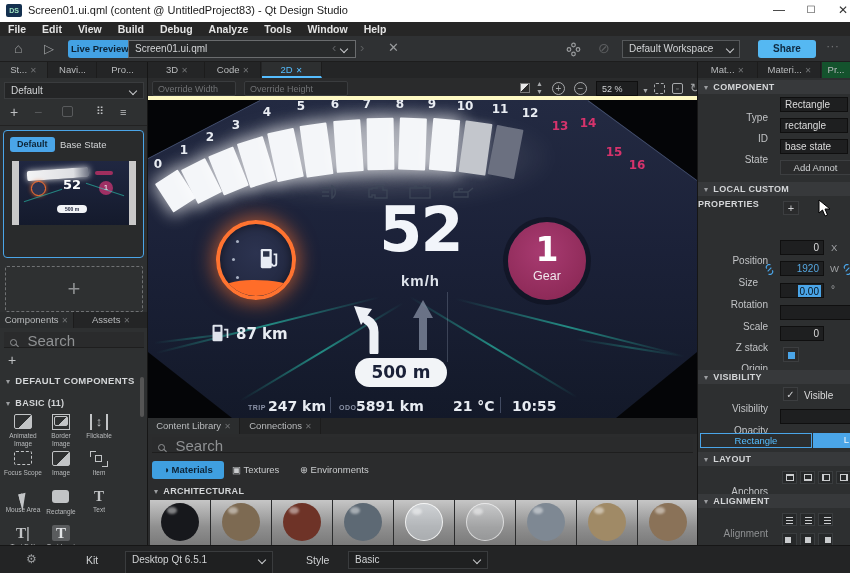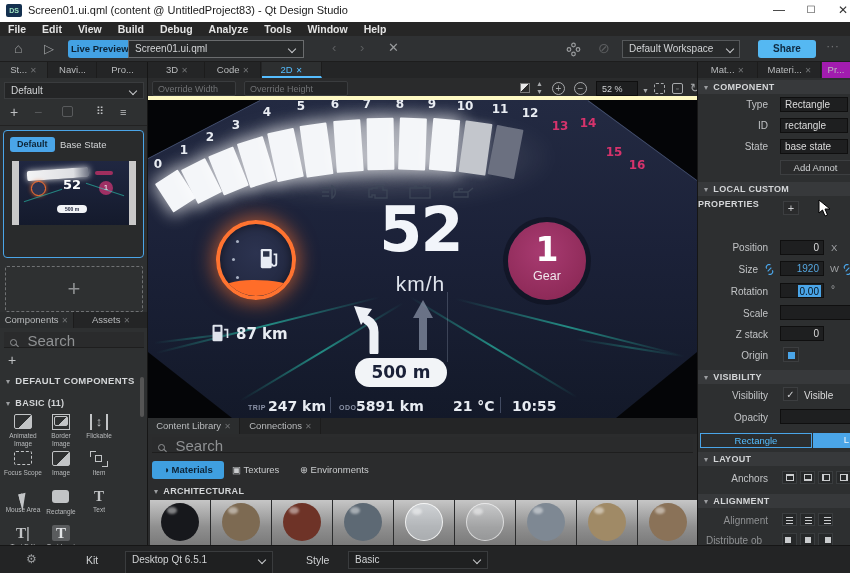--- a/index.html
+++ b/index.html
@@ -23,21 +23,21 @@
   .chev{display:inline-block;width:6px;height:6px;border-right:1.5px solid #c9cbcd;border-bottom:1.5px solid #c9cbcd;transform:rotate(45deg);}
   #share-btn{position:absolute;left:758px;top:4px;width:58px;height:18px;background:#55b8f2;border-radius:3px;color:#0e2940;font-size:10px;font-weight:bold;text-align:center;line-height:18px;}
   
   .tabbar{position:absolute;background:#242526;height:16px;font-size:9.5px;color:#b9bbbd;}
   .tab{position:absolute;top:0;height:16px;line-height:16px;text-align:center;background:#2b2d2e;border-right:1px solid #1c1c1c;}
   .tab .x{color:#6f7173;font-size:8px;margin-left:3px;}
   .sechead{position:absolute;height:14px;background:#37393b;color:#d4d6d8;font-size:9px;font-weight:bold;line-height:14px;letter-spacing:.3px;}
   .sechead .car{color:#9b9da0;font-size:8px;margin:0 5px 0 6px;font-weight:normal;}
   .fld{position:absolute;height:15px;background:#1e1f20;border:1px solid #0f0f0f;color:#dcdcdc;font-size:10px;line-height:13px;padding:0 4px;overflow:hidden;white-space:nowrap;}
   .fld.num{text-align:right;}
-  .rlabel{position:absolute;color:#c2c4c6;font-size:10px;text-align:right;width:68px;}
+  .rlabel{position:absolute;color:#c2c4c6;font-size:10px;text-align:right;width:68px;margin-top:13px;}
   .sqbtn{position:absolute;background:#2a2b2c;border:1px solid #3c3e40;color:#cfd1d3;text-align:center;}
   
   .searchrow{position:absolute;background:#2a2b2c;border-bottom:1px solid #1e1e1e;}
   .searchic{position:relative;display:inline-block;width:7px;height:7px;border:1.3px solid #8f9193;border-radius:50%;}
   .searchic::after{content:'';position:absolute;width:4px;height:1.3px;background:#8f9193;right:-3px;bottom:-1px;transform:rotate(45deg);}
   .sinput{background:transparent;border:none;outline:none;color:#c9cbcd;font-size:15px;}
   .sinput::placeholder{color:#8f9193;}
   
   #leftpanel{position:absolute;left:0;top:62px;width:148px;height:483px;background:#2e3031;border-right:1px solid #161616;overflow:hidden;}
   #state-card{position:absolute;left:3px;top:68px;width:141px;height:128px;background:#292b2c;border:1.5px solid #4aa5e8;border-radius:4px;}
@@ -61,21 +61,21 @@
   #canvas{position:absolute;left:148px;top:100px;width:549px;height:318px;background:#040507;overflow:hidden;}
   #cluster{position:absolute;left:0;top:0;width:549px;height:318px;background:linear-gradient(180deg,#232a42 0%,#1b2138 48%,#131929 100%);clip-path:polygon(112px 0,440px 0,549px 80px,549px 252px,468px 318px,84px 318px,0 252px,0 58px);}
   .seg{position:absolute;width:27px;background:#f4f6f9;box-shadow:0 0 16px 3px rgba(255,255,255,.65);border-radius:1px;}
   .seg.g1{background:#c3c6cc;box-shadow:0 0 6px 1px rgba(220,224,230,.25);}
   .seg.g2{background:#6b7080;box-shadow:none;}
   .tn{position:absolute;width:22px;text-align:center;color:#e8ecf2;font-size:12px;font-weight:bold;font-family:"DejaVu Sans",sans-serif;}
   .tn.red{color:#d6336c;}
   .ind{position:absolute;opacity:.85;}
   .tealline{position:absolute;height:1.5px;background:linear-gradient(90deg,rgba(45,230,200,0),rgba(45,230,200,.55),rgba(45,230,200,0));transform-origin:left center;}
   #speed{position:absolute;left:195px;top:96px;width:155px;text-align:center;color:#f2f5fa;font-size:62px;font-weight:bold;font-family:"DejaVu Sans",sans-serif;letter-spacing:-2px;line-height:68px;}
-  #speedunit{position:absolute;left:225px;top:172px;width:95px;text-align:center;color:#dfe4ec;font-size:21px;letter-spacing:1px;font-weight:normal;}
+  #speedunit{position:absolute;left:225px;top:172px;width:95px;text-align:center;color:#dfe4ec;font-size:15px;letter-spacing:1px;font-weight:bold;}
   #gearcircle{position:absolute;left:360px;top:122px;width:78px;height:78px;border-radius:50%;background:radial-gradient(circle at 45% 38%,#a83b71,#8e2a58 75%);box-shadow:0 0 0 5px rgba(8,12,22,.45);text-align:center;}
   #gearcircle .gv{color:#fff;font-size:33px;font-weight:bold;line-height:40px;margin-top:8px;font-family:"DejaVu Sans",sans-serif;}
   #gearcircle .gl{color:#f0e6ec;font-size:12.5px;line-height:13px;}
   #fuelcircle{position:absolute;left:68px;top:120px;width:80px;height:80px;border-radius:50%;background:radial-gradient(circle at 50% 40%,#2c3350,#222840 80%);border:4px solid #ff7330;box-shadow:0 0 18px 4px rgba(255,115,48,.55),inset 0 0 10px rgba(0,0,0,.5);overflow:hidden;}
   #fuelfill{position:absolute;left:0;bottom:0;width:100%;height:22%;background:#ff6d29;border-radius:45% 55% 0 0/10px 8px 0 0;}
   .fdot{position:absolute;width:3px;height:3px;border-radius:50%;background:#a8b0c2;}
   #pill{position:absolute;left:207px;top:258px;width:92px;height:29px;background:#f2f4f7;border-radius:15px;color:#1b2138;font-size:17px;font-weight:bold;text-align:center;line-height:29px;font-family:"DejaVu Sans",sans-serif;}
   .botlab{position:absolute;color:#8b93a8;font-size:7px;font-weight:bold;letter-spacing:.5px;}
   .botval{position:absolute;color:#e8ecf2;font-size:14px;font-weight:bold;font-family:"DejaVu Sans",sans-serif;white-space:nowrap;}
   .botsep{position:absolute;width:1px;height:16px;background:#424b62;}
@@ -114,21 +114,21 @@
   </div>
 
   <div id="menubar">
     <span>File</span><span>Edit</span><span>View</span><span>Build</span><span>Debug</span><span>Analyze</span><span>Tools</span><span>Window</span><span>Help</span>
   </div>
 
   <div id="toolbar">
     <div class="tbtn" style="left:14px;top:4px;font-size:14px;">⌂</div>
     <div class="tbtn" style="left:44px;top:5px;">▷</div>
     <div id="live-preview">Live Preview</div>
-    <div class="combo" style="left:128px;top:4px;width:176px;height:18px;border-color:#6a6c6e;">
+    <div class="combo" style="left:128px;top:4px;width:228px;height:18px;border-color:#6a6c6e;">
       <span>Screen01.ui.qml</span>
       <span class="chev" style="position:absolute;right:8px;top:5px;"></span>
     </div>
     <div class="tbtn" style="left:332px;top:4px;color:#5c5e60;">‹</div>
     <div class="tbtn" style="left:360px;top:4px;color:#5c5e60;">›</div>
     <div class="tbtn" style="left:388px;top:4px;color:#9a9c9e;">✕</div>
     <svg class="abs" style="left:566px;top:6px;" width="15" height="15" viewBox="0 0 15 15">
         <g fill="none" stroke="#9a9c9e" stroke-width="1.2">
           <circle cx="7.5" cy="3" r="1.8"></circle>
           <circle cx="3" cy="7.5" r="1.8"></circle>
@@ -439,21 +439,21 @@
       </div>
     <div class="tile" style="left:490px;">
         <div class="sphere" style="background: rgb(138, 114, 88);"></div>
       </div>
   </div>
 
   <div id="rightpanel">
     <div class="tabbar" style="left:0;top:0;width:153px;">
       <div class="tab" style="left:0;width:60px;background:#242526;"><span>Mat...</span><span class="x">✕</span></div>
       <div class="tab" style="left:61px;width:62px;background:#242526;"><span>Materi...</span><span class="x">✕</span></div>
-      <div class="tab" style="left:124px;width:29px;background:#a21caf;"><span>Pr...</span></div>
+      <div class="tab" style="left:124px;width:29px;background:#14532d;"><span>Pr...</span></div>
     </div>
 
     <div class="sechead" style="left:0;top:18px;width:153px;"><span class="car">▾</span><span>COMPONENT</span></div>
     <div class="rlabel" style="left:2px;top:37px;">Type</div>
     <div class="fld" style="left:82px;top:35px;width:68px;">Rectangle</div>
     <div class="rlabel" style="left:2px;top:58px;">ID</div>
     <div class="fld" style="left:82px;top:56px;width:68px;">rectangle</div>
     <div class="rlabel" style="left:2px;top:79px;">State</div>
     <div class="fld" style="left:82px;top:77px;width:68px;">base state</div>
     <div class="sqbtn" style="left:82px;top:98px;width:71px;height:15px;font-size:9.5px;line-height:14px;">Add Annot</div>

